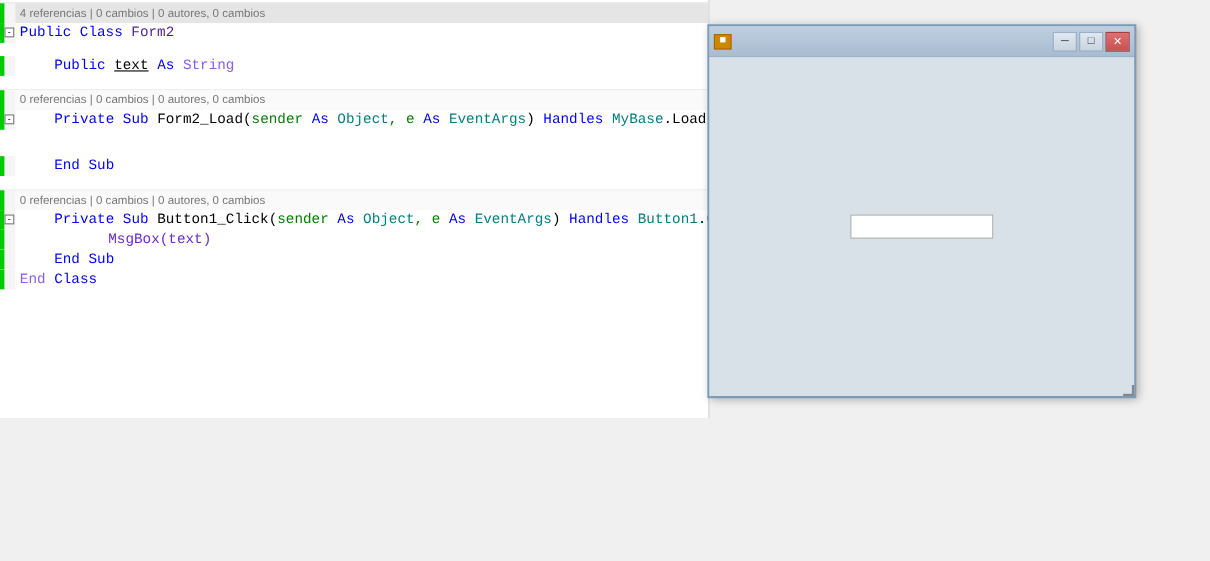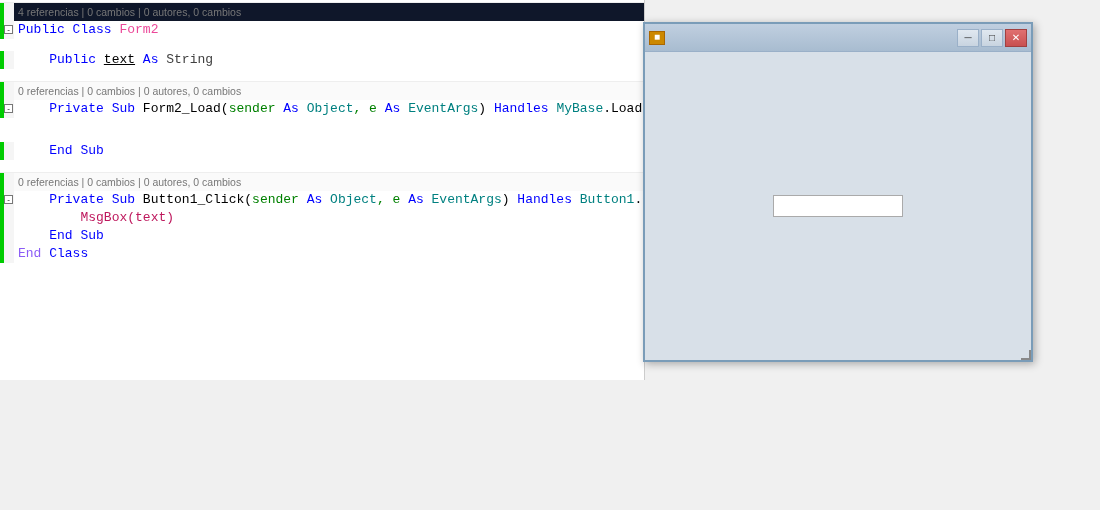--- a/index.html
+++ b/index.html
@@ -137,39 +137,39 @@
       border-right: 2px solid #888;
       border-bottom: 2px solid #888;
     }
   </style>
 </head>
 <body>
 
 <div class="code-panel">
 
   <div id="code-lines" class="code-content" style="padding-top:2px;">
-      <div style="display: flex; min-height: 16px; border-top: 1px solid rgb(238, 238, 238); background: #0f172a;">
+      <div style="display: flex; min-height: 16px; border-top: 1px solid rgb(238, 238, 238); background: #e5e5e5;">
         <div style="width: 14px; flex-shrink: 0; background: rgb(245, 245, 245); position: relative;">
           <div style="position: absolute; left: 0px; top: 0px; width: 4px; height: 100%; background: rgb(0, 204, 0);"></div>
         </div>
         <div style="font-size: 10.5px; color: rgb(119, 119, 119); font-family: Arial, sans-serif; padding: 2px 4px; line-height: 14px;">4 referencias | 0 cambios | 0 autores, 0 cambios</div>
       </div>
       <div style="display: flex; min-height: 18px;">
         <div style="width: 14px; flex-shrink: 0; background: rgb(245, 245, 245); position: relative; min-height: 18px;">
           <div style="position: absolute; left: 0px; top: 0px; width: 4px; height: 100%; background: rgb(0, 204, 0);"></div>
           <div style="position: absolute; left: 4px; top: 4px; width: 9px; height: 9px; border: 1px solid rgb(119, 119, 119); background: white; font-size: 8px; display: flex; align-items: center; justify-content: center; cursor: pointer; line-height: 1; font-family: Arial, sans-serif;">-</div>
         </div>
-        <div style="flex: 1 1 0%; padding-left: 4px; line-height: 18px; white-space: pre;"><span style="color: rgb(0, 0, 255);">Public </span><span style="color: rgb(0, 0, 255);">Class </span><span style="color: #ec4899;">Form2</span></div>
-      </div>
-      <div style="height: 12px;"></div>
-      <div style="display: flex; min-height: 18px;">
-        <div style="width: 14px; flex-shrink: 0; background: rgb(245, 245, 245); position: relative; min-height: 18px;">
-          <div style="position: absolute; left: 0px; top: 0px; width: 4px; height: 100%; background: rgb(0, 204, 0);"></div>
-        </div>
-        <div style="flex: 1 1 0%; padding-left: 4px; line-height: 18px; white-space: pre;"><span>    </span><span style="color: rgb(0, 0, 255);">Public </span><span style="color: rgb(0, 0, 0); text-decoration: underline;">text</span><span style="color: rgb(0, 0, 255);"> As </span><span style="color: #404040;">String</span></div>
+        <div style="flex: 1 1 0%; padding-left: 4px; line-height: 18px; white-space: pre;"><span style="color: rgb(0, 0, 255);">Public </span><span style="color: rgb(0, 0, 255);">Class </span><span style="color: #4c1d95;">Form2</span></div>
+      </div>
+      <div style="height: 12px;"></div>
+      <div style="display: flex; min-height: 18px;">
+        <div style="width: 14px; flex-shrink: 0; background: rgb(245, 245, 245); position: relative; min-height: 18px;">
+          <div style="position: absolute; left: 0px; top: 0px; width: 4px; height: 100%; background: rgb(0, 204, 0);"></div>
+        </div>
+        <div style="flex: 1 1 0%; padding-left: 4px; line-height: 18px; white-space: pre;"><span>    </span><span style="color: rgb(0, 0, 255);">Public </span><span style="color: rgb(0, 0, 0); text-decoration: underline;">text</span><span style="color: rgb(0, 0, 255);"> As </span><span style="color: #8b5cf6;">String</span></div>
       </div>
       <div style="height: 12px;"></div>
       <div style="display: flex; min-height: 16px; border-top: 1px solid rgb(238, 238, 238); background: rgb(250, 250, 250);">
         <div style="width: 14px; flex-shrink: 0; background: rgb(245, 245, 245); position: relative;">
           <div style="position: absolute; left: 0px; top: 0px; width: 4px; height: 100%; background: rgb(0, 204, 0);"></div>
         </div>
         <div style="font-size: 10.5px; color: rgb(119, 119, 119); font-family: Arial, sans-serif; padding: 2px 4px; line-height: 14px;">0 referencias | 0 cambios | 0 autores, 0 cambios</div>
       </div>
       <div style="display: flex; min-height: 18px;">
         <div style="width: 14px; flex-shrink: 0; background: rgb(245, 245, 245); position: relative; min-height: 18px;">
@@ -197,21 +197,21 @@
         <div style="width: 14px; flex-shrink: 0; background: rgb(245, 245, 245); position: relative; min-height: 18px;">
           <div style="position: absolute; left: 0px; top: 0px; width: 4px; height: 100%; background: rgb(0, 204, 0);"></div>
           <div style="position: absolute; left: 4px; top: 4px; width: 9px; height: 9px; border: 1px solid rgb(119, 119, 119); background: white; font-size: 8px; display: flex; align-items: center; justify-content: center; cursor: pointer; line-height: 1; font-family: Arial, sans-serif;">-</div>
         </div>
         <div style="flex: 1 1 0%; padding-left: 4px; line-height: 18px; white-space: pre;"><span>    </span><span style="color: rgb(0, 0, 255);">Private </span><span style="color: rgb(0, 0, 255);">Sub </span><span style="color: rgb(0, 0, 0);">Button1_Click(</span><span style="color: rgb(0, 128, 0);">sender </span><span style="color: rgb(0, 0, 255);">As </span><span style="color: rgb(0, 128, 128);">Object</span><span style="color: rgb(0, 128, 0);">, e </span><span style="color: rgb(0, 0, 255);">As </span><span style="color: rgb(0, 128, 128);">EventArgs</span><span style="color: rgb(0, 0, 0);">) </span><span style="color: rgb(0, 0, 255);">Handles </span><span style="color: rgb(0, 128, 128);">Button1</span><span style="color: rgb(0, 0, 0);">.Click</span></div>
       </div>
       <div style="display: flex; min-height: 18px;">
         <div style="width: 14px; flex-shrink: 0; background: rgb(245, 245, 245); position: relative; min-height: 18px;">
           <div style="position: absolute; left: 0px; top: 0px; width: 4px; height: 100%; background: rgb(0, 204, 0);"></div>
         </div>
-        <div style="flex: 1 1 0%; padding-left: 4px; line-height: 18px; white-space: pre;"><span>        </span><span style="color: #be185d;">MsgBox(text)</span></div>
+        <div style="flex: 1 1 0%; padding-left: 4px; line-height: 18px; white-space: pre;"><span>        </span><span style="color: #6d28d9; margin-left: 18px;">MsgBox(text)</span></div>
       </div>
       <div style="display: flex; min-height: 18px;">
         <div style="width: 14px; flex-shrink: 0; background: rgb(245, 245, 245); position: relative; min-height: 18px;">
           <div style="position: absolute; left: 0px; top: 0px; width: 4px; height: 100%; background: rgb(0, 204, 0);"></div>
         </div>
         <div style="flex: 1 1 0%; padding-left: 4px; line-height: 18px; white-space: pre;"><span>    </span><span style="color: rgb(0, 0, 255);">End Sub</span></div>
       </div>
       <div style="display: flex; min-height: 18px;">
         <div style="width: 14px; flex-shrink: 0; background: rgb(245, 245, 245); position: relative; min-height: 18px;">
           <div style="position: absolute; left: 0px; top: 0px; width: 4px; height: 100%; background: rgb(0, 204, 0);"></div>

